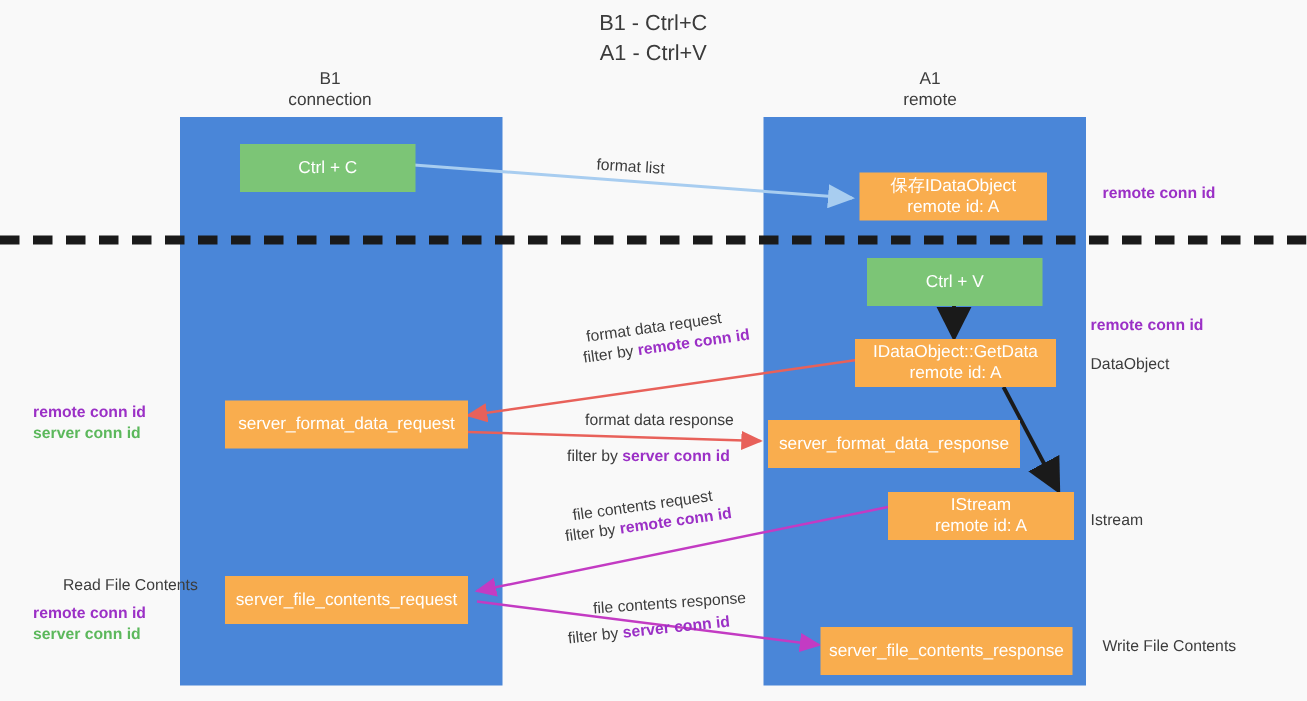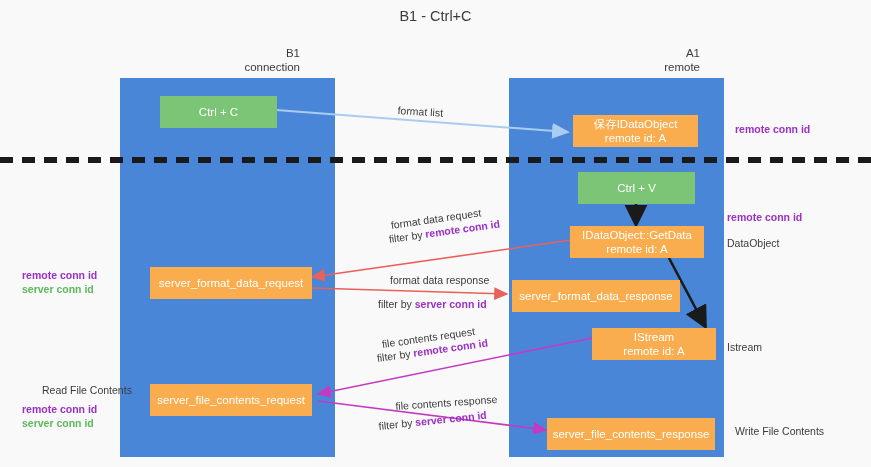--- a/index.html
+++ b/index.html
@@ -19,21 +19,21 @@
   #svg-layer{z-index:2;pointer-events:none;}
   #box-layer{z-index:3;}
   #text-layer{z-index:4;}
   #lane-layer{z-index:1;}
 
   
   .lane{position:absolute;background:#4a86d8;}
 
   
   .col-caption{
-    position:absolute;text-align:right;
+    position:absolute;text-align:center;
     font-size:11.5px;line-height:14px;color:#3c3c3c;
   }
 
   
   #title{
     position:absolute;left:0;top:6px;width:871px;
     text-align:center;font-size:14.5px;line-height:20px;color:#3b3b3b;
   }
 
   
@@ -64,20 +64,21 @@
   .side-note .pl{color:#9b30c6;font-weight:bold;display:block;}
   .side-note .gl{color:#5cb85c;font-weight:bold;display:block;}
 </style>
 </head>
 <body>
 
 <div id="stage">
 
   <div id="title">
     <div>B1 - Ctrl+C</div>
+    <div>A1 - Ctrl+V</div>
   </div>
 
   <div class="col-caption" style="left:140px;top:46px;width:160px;">
     <div>B1</div>
     <div>connection</div>
   </div>
   <div class="col-caption" style="left:540px;top:46px;width:160px;">
     <div>A1</div>
     <div>remote</div>
   </div>

